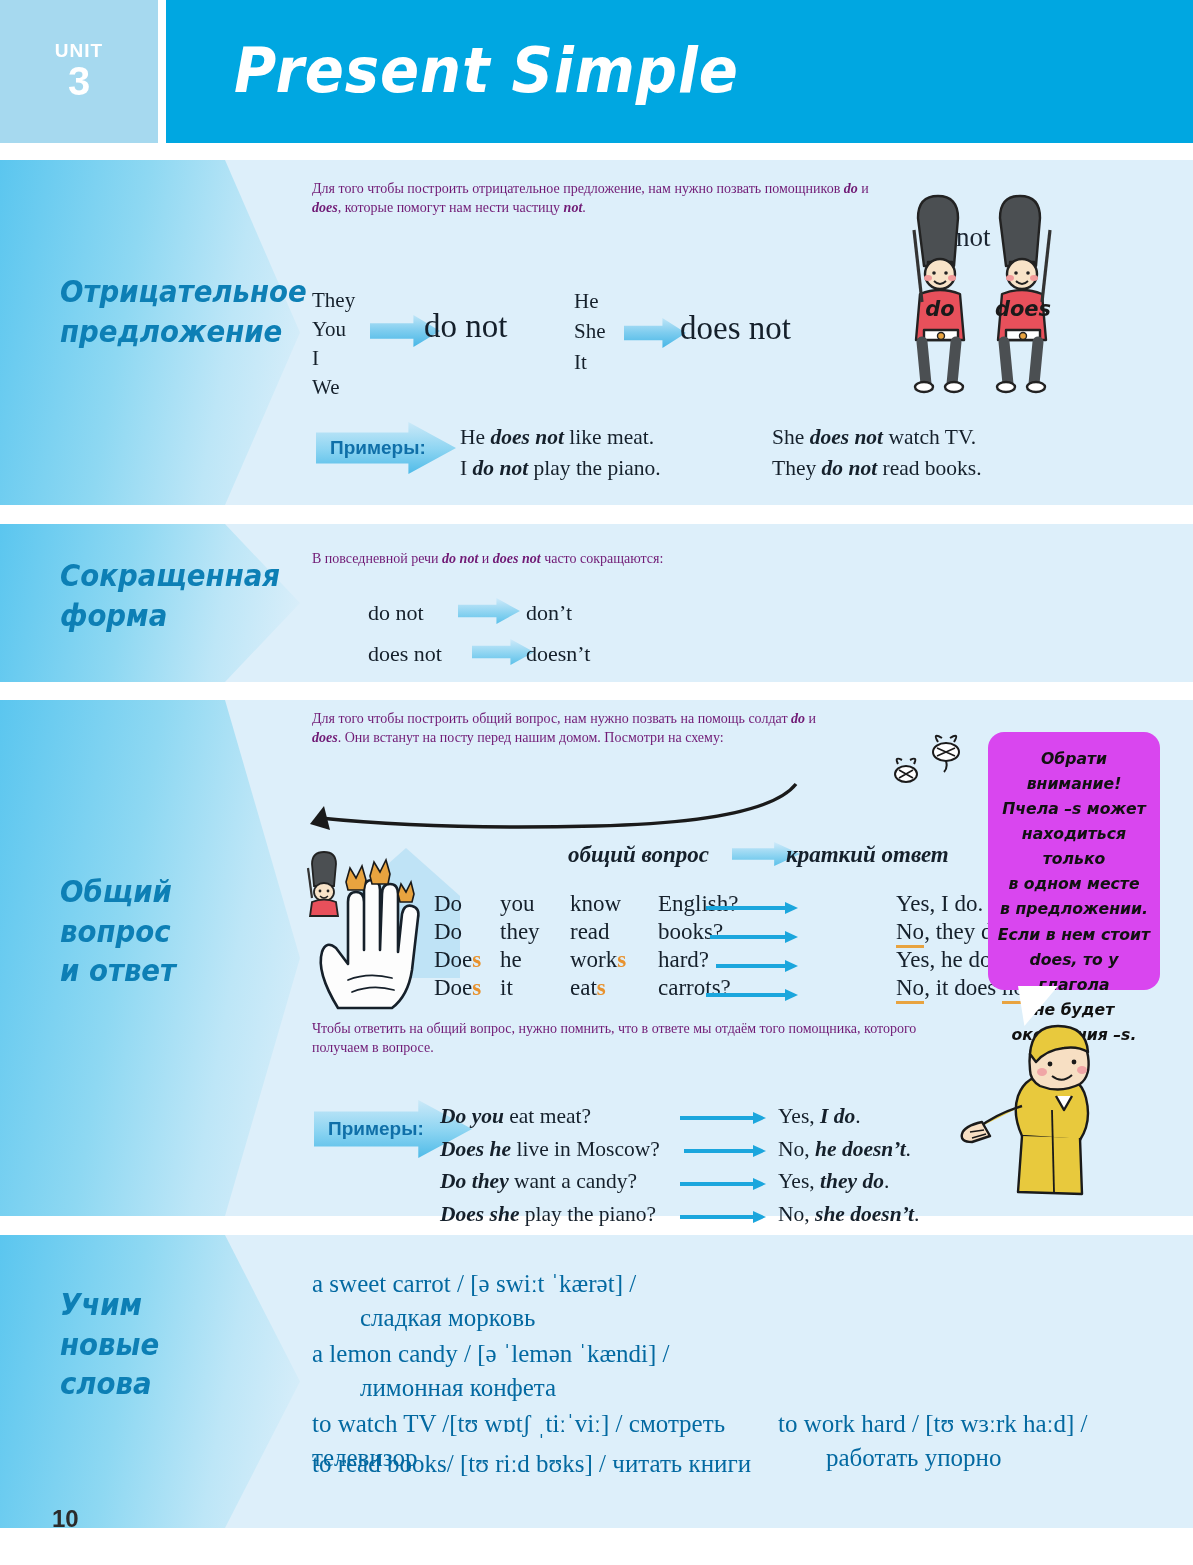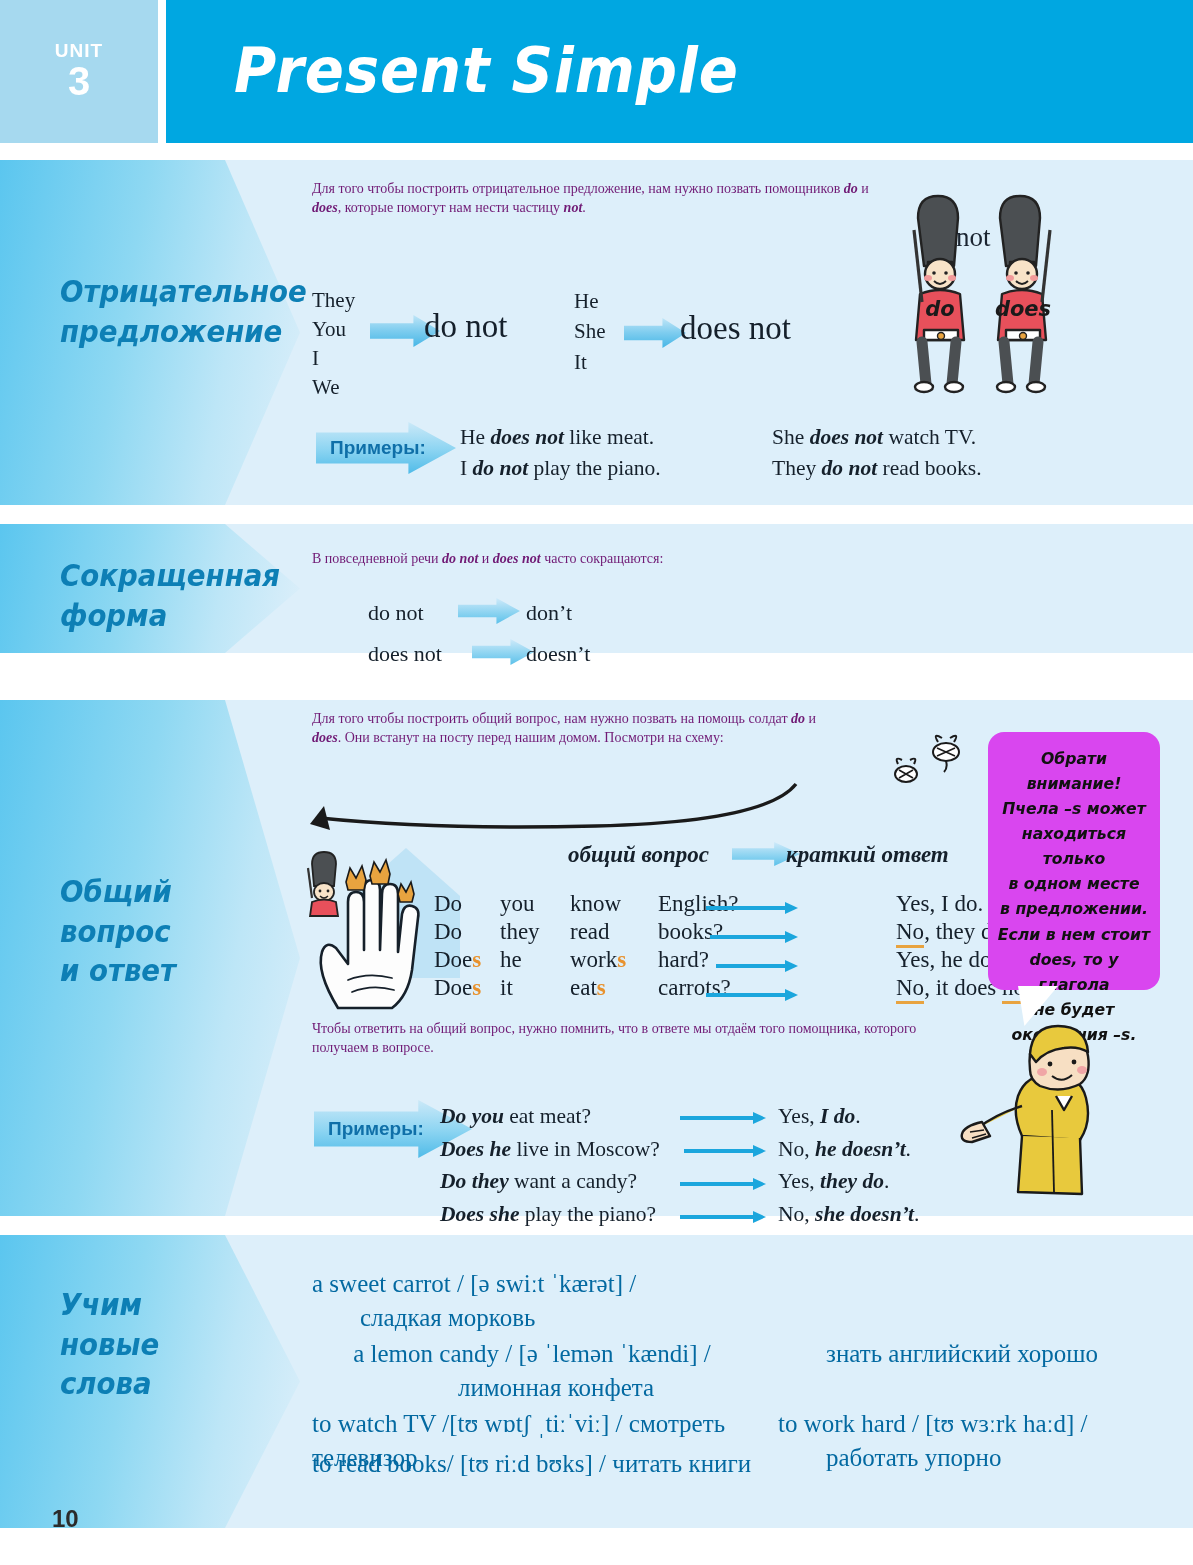--- a/index.html
+++ b/index.html
@@ -176,21 +176,21 @@
   <div style="position:absolute;left:460px;top:262px;font-size:21.5px;line-height:1.42;color:#15202b;">
     <div>He <b class="it">does not</b> like meat.</div>
     <div>I <b class="it">do not</b> play the piano.</div>
   </div>
   <div style="position:absolute;left:772px;top:262px;font-size:21.5px;line-height:1.42;color:#15202b;">
     <div>She <b class="it">does not</b> watch TV.</div>
     <div>They <b class="it">do not</b> read books.</div>
   </div>
 </div>
 
-<div class="band" style="top:524px;height:129px;">
+<div class="band" style="top:524px;height:158px;">
   <div class="chev"></div>
   <div class="chev-label" style="top:32px;">
     <div>Сокращенная</div>
     <div>форма</div>
   </div>
 
   <div class="para" style="left:312px;top:26px;width:620px;">
     В повседневной речи <b class="it">do not</b> и <b class="it">does not</b> часто сокращаются:
   </div>
 
@@ -397,29 +397,28 @@
   <div class="chev-label" style="top:50px;">
     <div>Учим</div>
     <div>новые</div>
     <div>слова</div>
   </div>
 
   <div class="vocab-item" style="left:312px;top:32px;width:440px;">
     <span>a sweet carrot / [ə swiːt ˈkærət] /</span>
     <span class="tr">сладкая морковь</span>
   </div>
-  <div class="vocab-item" style="left:312px;top:102px;width:440px;text-align:center;">
+  <div class="vocab-item" style="left:312px;top:102px;width:440px;">
     <span>a lemon candy / [ə ˈlemən ˈkændi] /</span>
     <span class="tr">лимонная конфета</span>
   </div>
   <div class="vocab-item" style="left:312px;top:172px;width:470px;">to watch TV /[tʊ wɒtʃ ˌtiːˈviː] / смотреть телевизор</div>
   <div class="vocab-item" style="left:312px;top:212px;width:470px;">to read books/ [tʊ riːd bʊks] / читать книги</div>
 
   <div class="vocab-item" style="left:778px;top:102px;width:400px;">
-    <span class="tr">знать английский хорошо</span>
   </div>
   <div class="vocab-item" style="left:778px;top:172px;width:400px;">
     <span>to work hard / [tʊ wɜːrk haːd] /</span>
     <span class="tr">работать упорно</span>
   </div>
 </div>
 
 <div class="pageno">10</div>
 
 </body></html>

